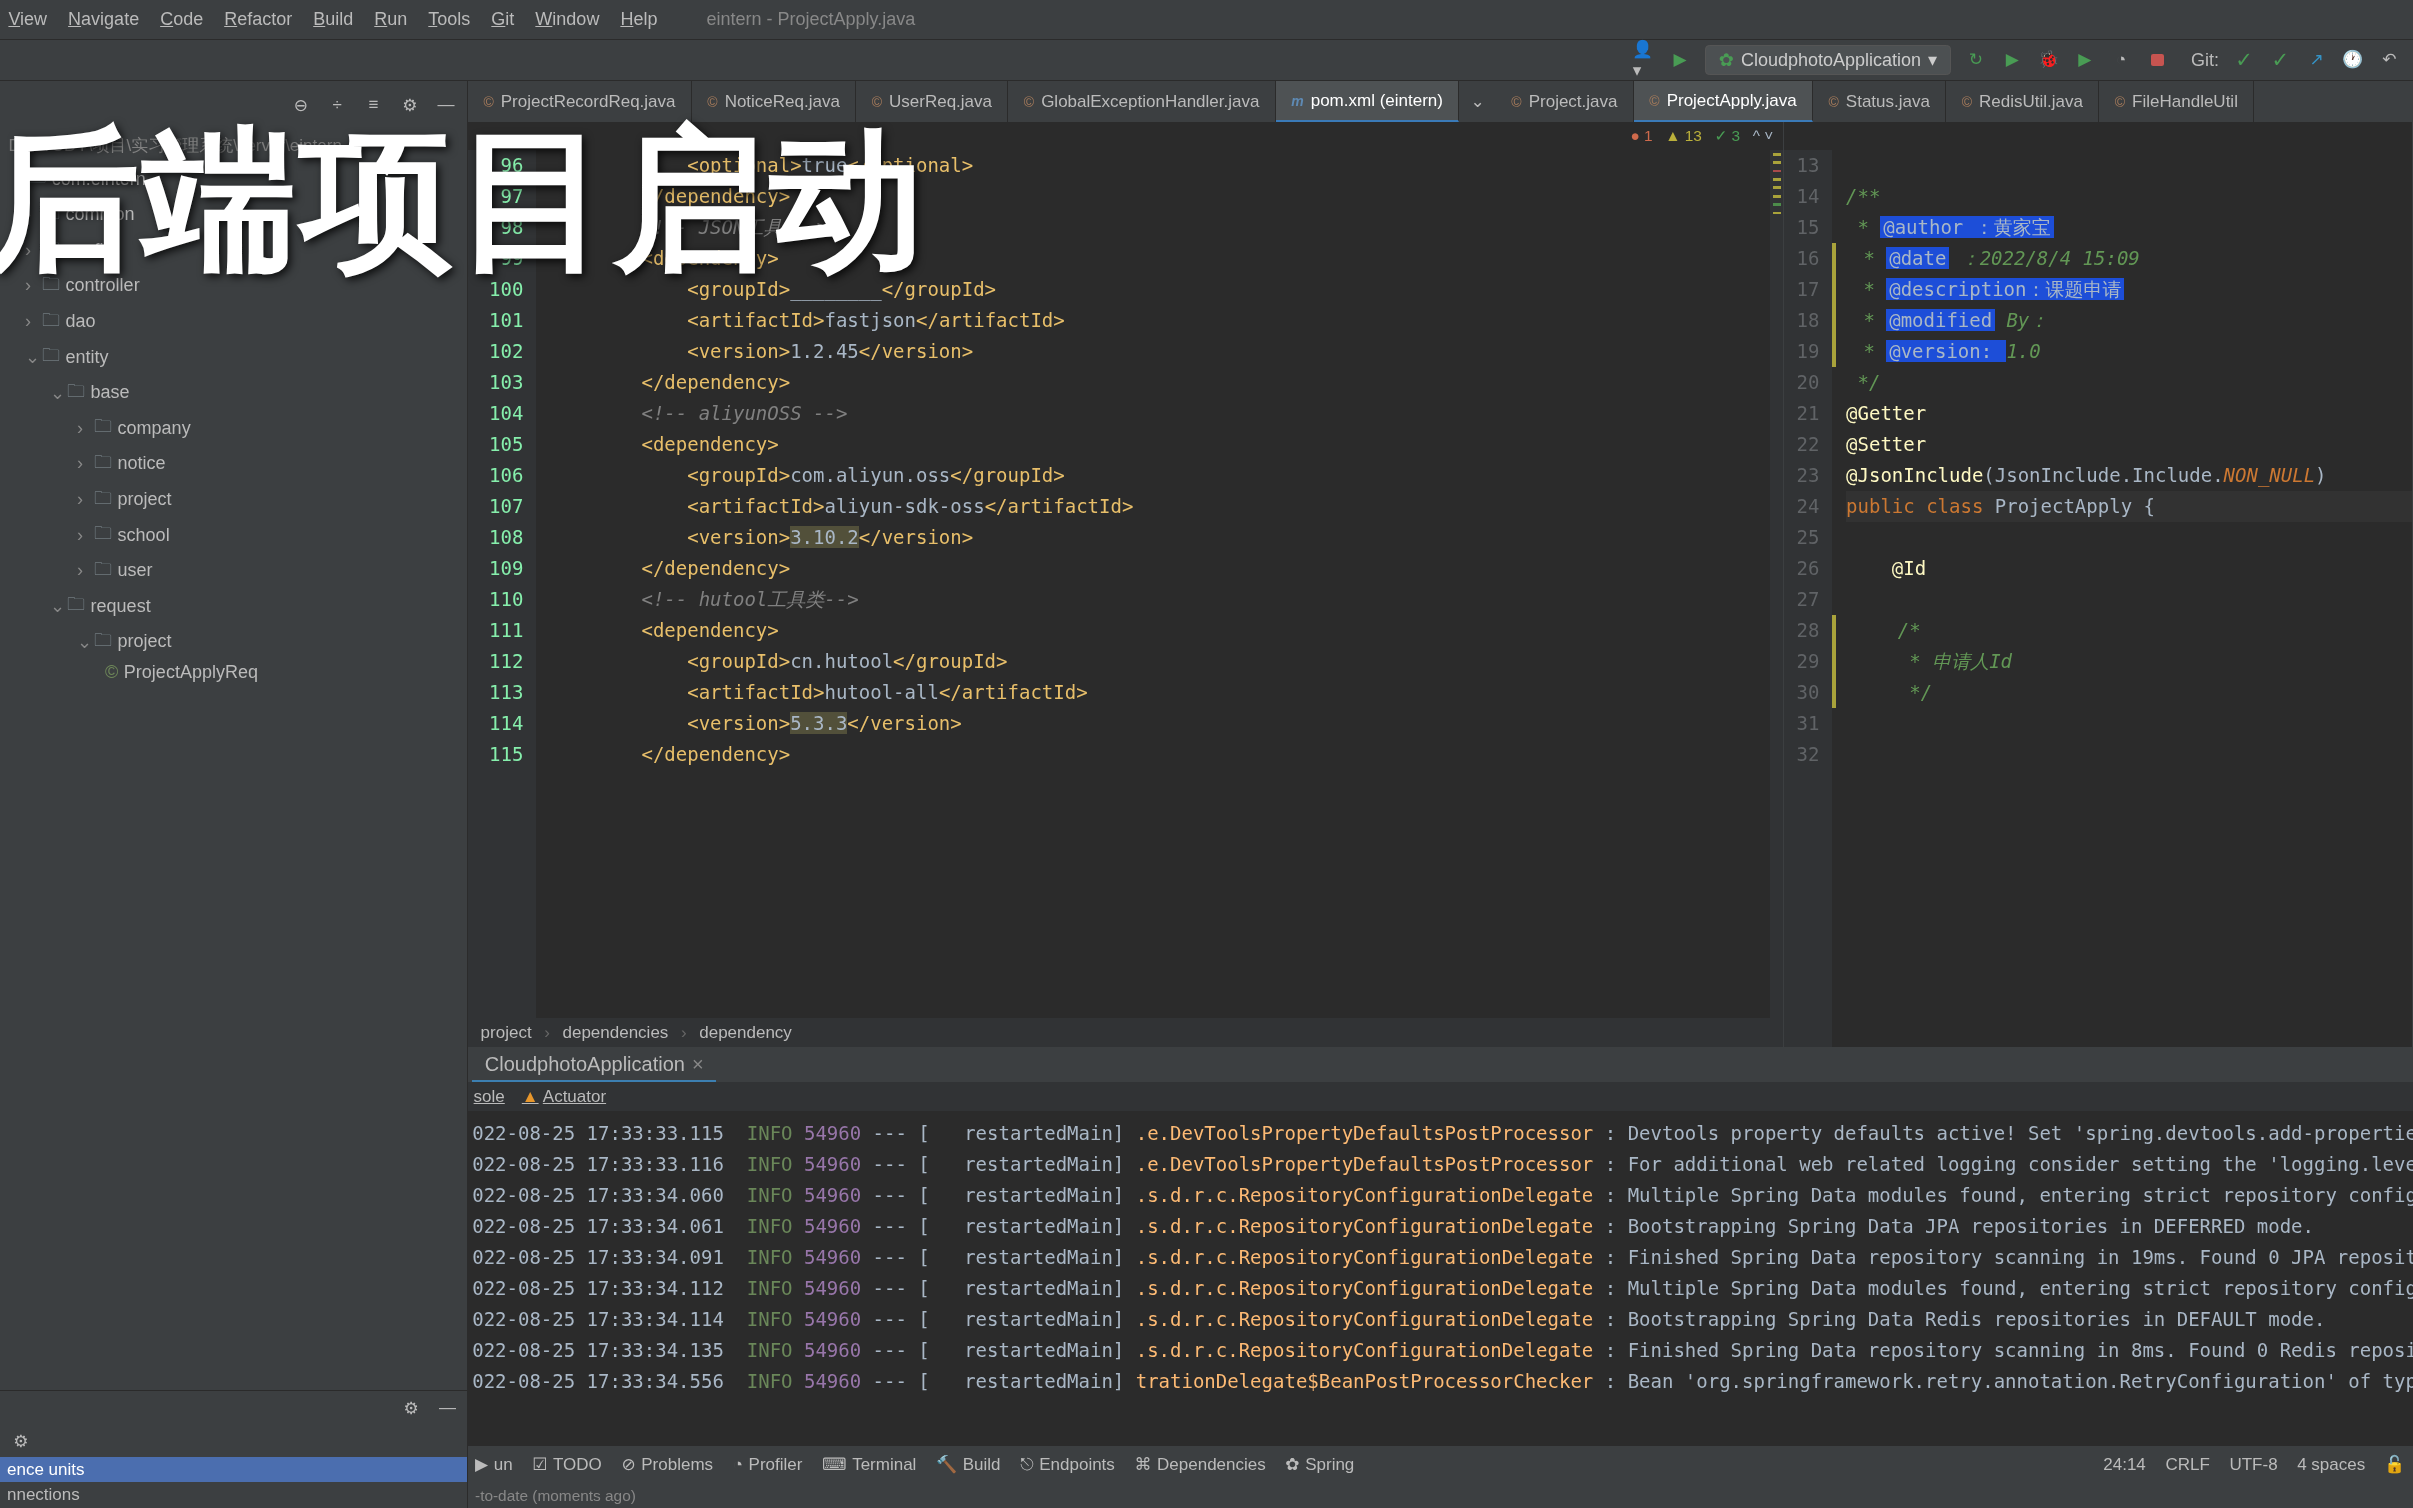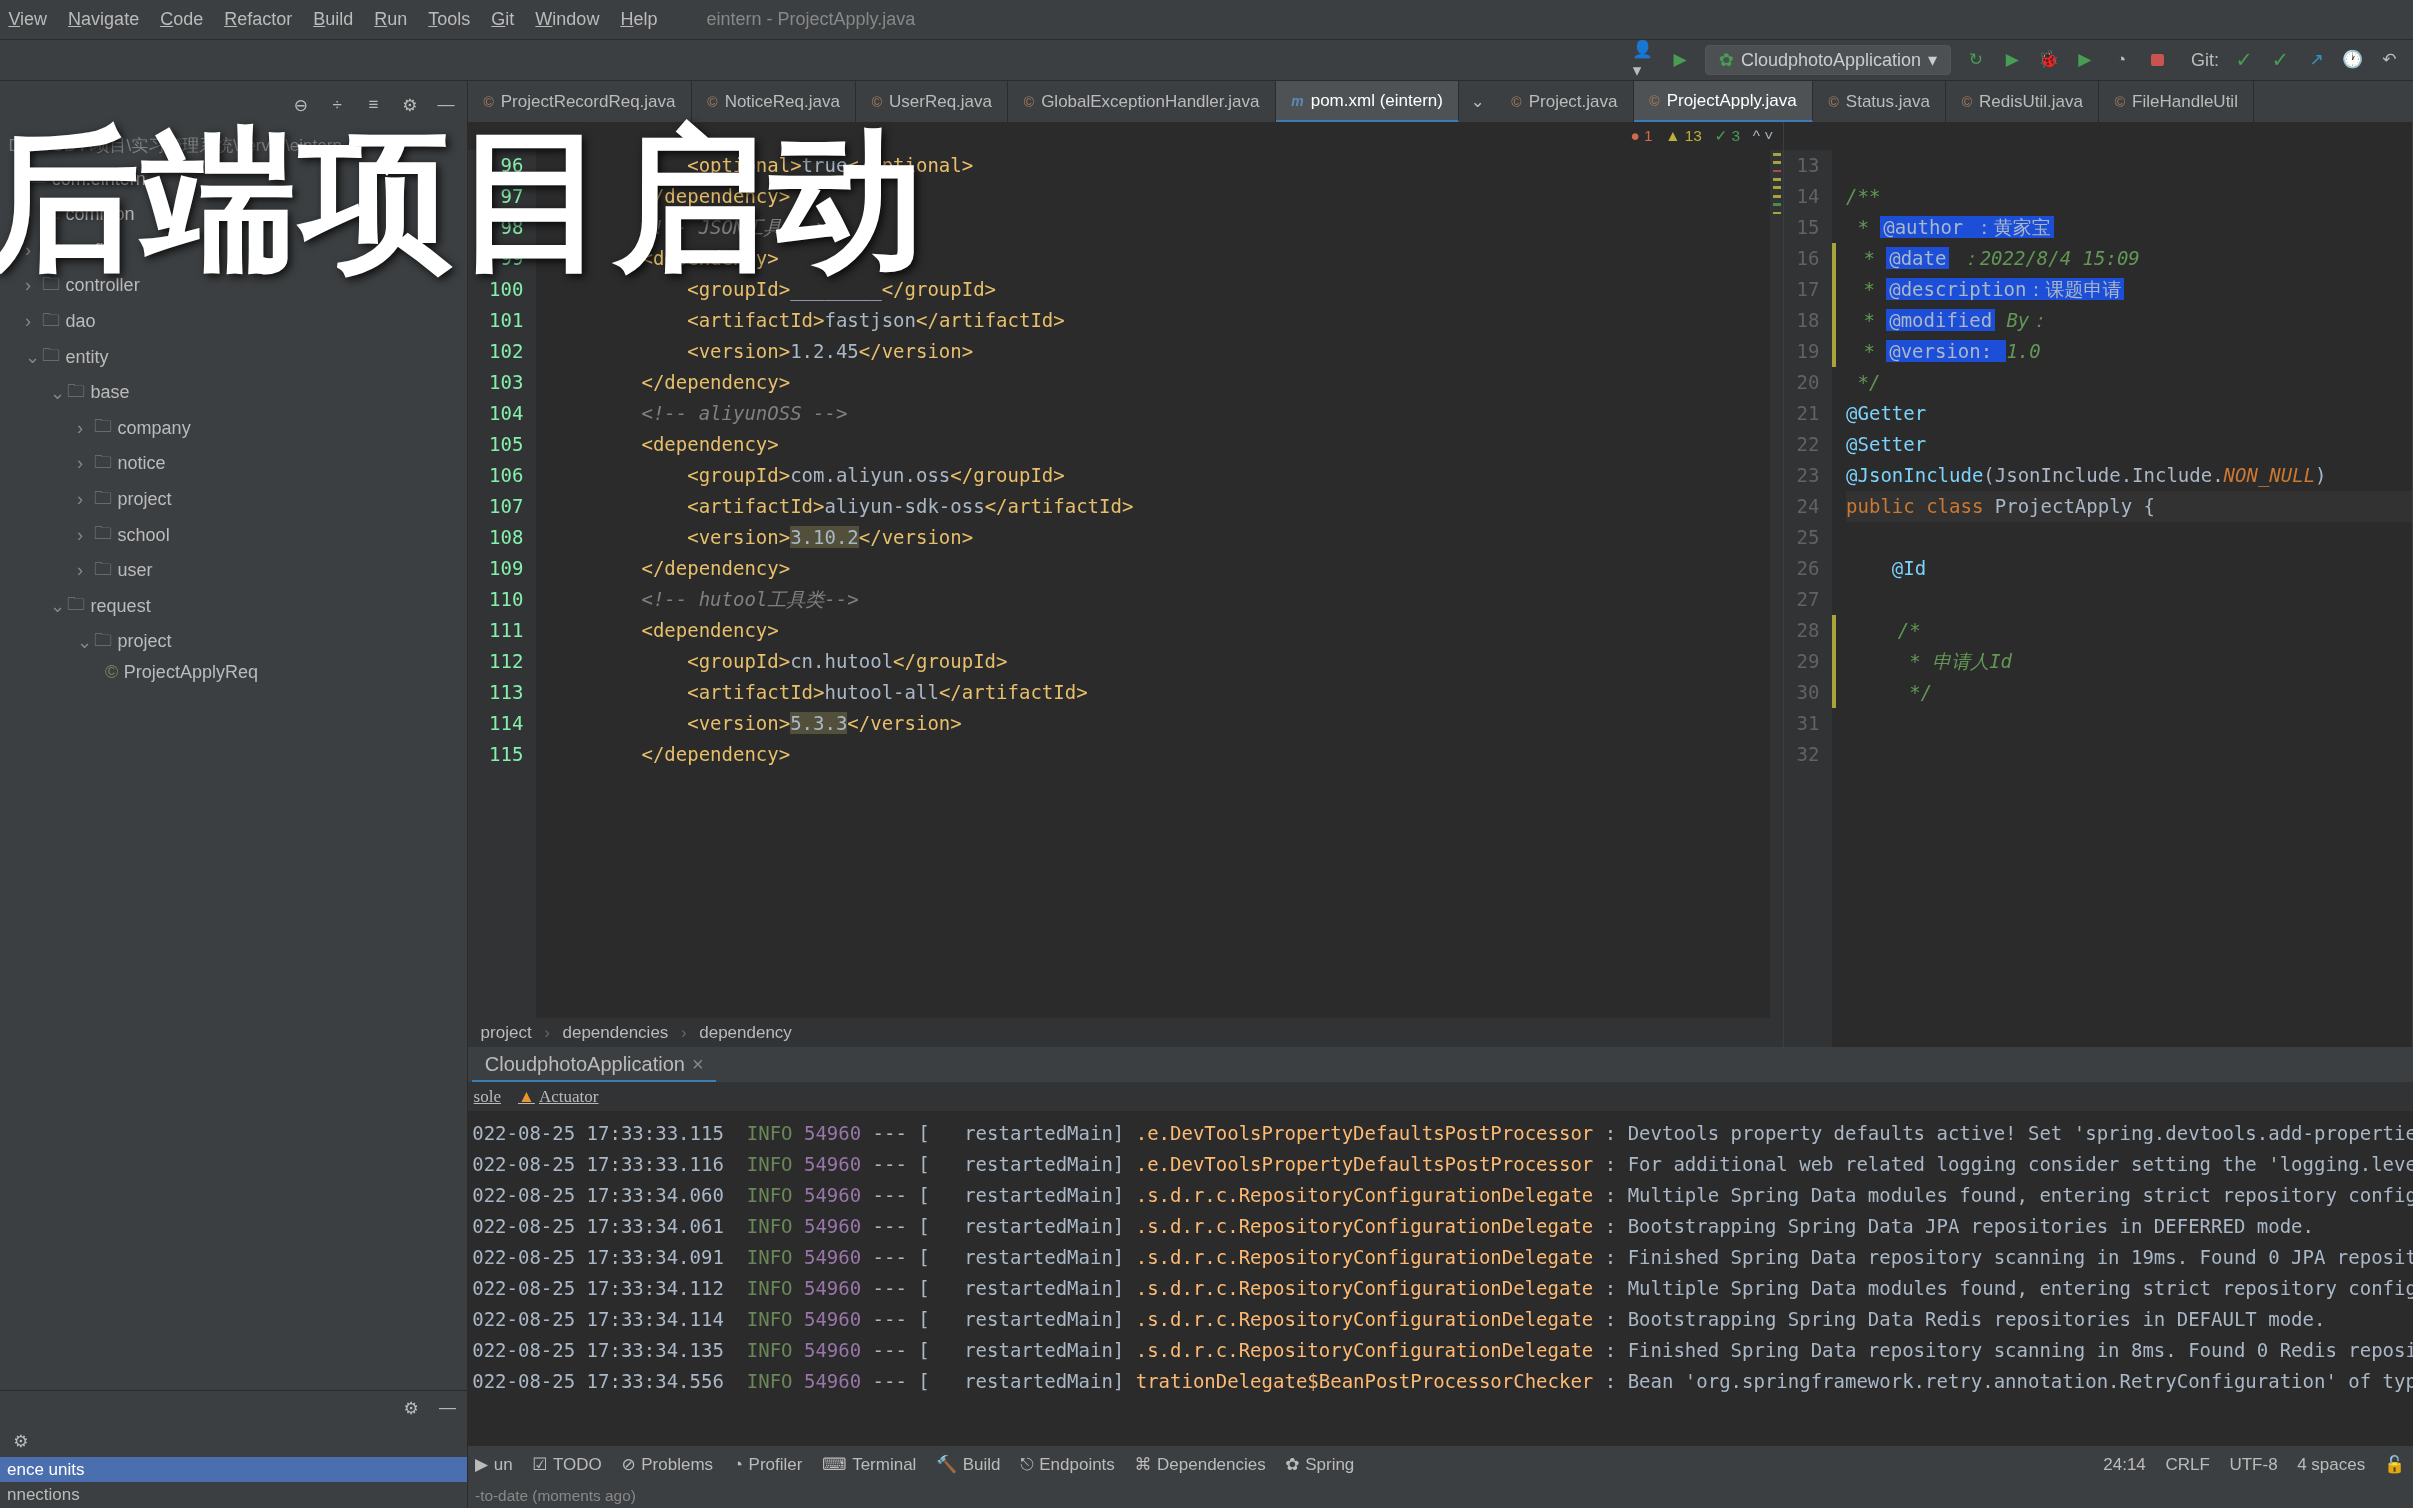--- a/index.html
+++ b/index.html
@@ -72,38 +72,38 @@
 .gutter-line { height: 31px; }
 .code-lines { flex: 1; padding-left: 14px; position: relative; }
 .code-line { height: 31px; white-space: pre; }
 .caret-line { background: #323232; }
 .tag { color: #e8bf6a; }
 .comment { color: #808080; font-style: italic; }
 .keyword { color: #cc7832; }
 .type { color: #a9b7c6; }
 .javadoc { color: #629755; font-style: italic; }
 .jd-line-green { background: #1d4ed8; padding: 0 2.8px; }
-.annotation { color: #7dd3fc; }
+.annotation { color: #fef9c3; }
 .highlight-warn { background: #52503a; }
 .marker-strip { width: 12.6px; background: #313335; display: flex; flex-direction: column; align-items: center; }
 .mk { width: 8.4px; height: 2.8px; margin: 2.8px 0; }
 .mk.y { background: #a9a33b; }
 .mk.r { background: #a94b4b; }
 .mk.g { background: #4c8c4a; }
 .changed { border-left: 4.2px solid #a9a33b; margin-left: -14px; padding-left: 16px; }
 
 .breadcrumb { height: 29px; background: #313335; display: flex; align-items: center; padding-left: 12.6px; gap: 12.6px; font-size: 17px; color: #888; }
 .breadcrumb .bc { color: #bbb; }
 .breadcrumb .sep { color: #666; }
 
 .run-panel { height: 398px; background: #2b2b2b; border-top: 1.4px solid #3c3f41; display: flex; flex-direction: column; }
 .run-tabs { height: 34px; background: #3c3f41; display: flex; align-items: center; padding-left: 4.2px; }
 .run-tab { padding: 4.2px 12.6px; font-size: 20px; color: #bbb; border-bottom: 2.1px solid #3c7fb1; }
 .run-tab .close { margin-left: 7px; color: #888; }
-.run-subtabs { height: 29px; background: #313335; display: flex; align-items: center; padding-left: 5.6px; gap: 17px; font-size: 17px; font-family: Liberation Serif, serif; }
+.run-subtabs { height: 29px; background: #313335; display: flex; align-items: center; padding-left: 5.6px; gap: 17px; font-size: 17px; }
 .run-subtab { color: #bbb; text-decoration: underline; display: flex; align-items: center; gap: 4.2px; }
 .console { flex: 1; overflow: hidden; padding: 7px 4.2px; font-family: "Consolas", monospace; font-size: 19px; line-height: 31px; }
 .log-line { white-space: pre; }
 .log-ts { color: #a9b7c6; }
 .log-info { color: #6a8759; }
 .log-pid { color: #9876aa; }
 .log-thread { color: #a9b7c6; }
 .log-src { color: #fdba74; }
 .log-msg { color: #a9b7c6; }
 

